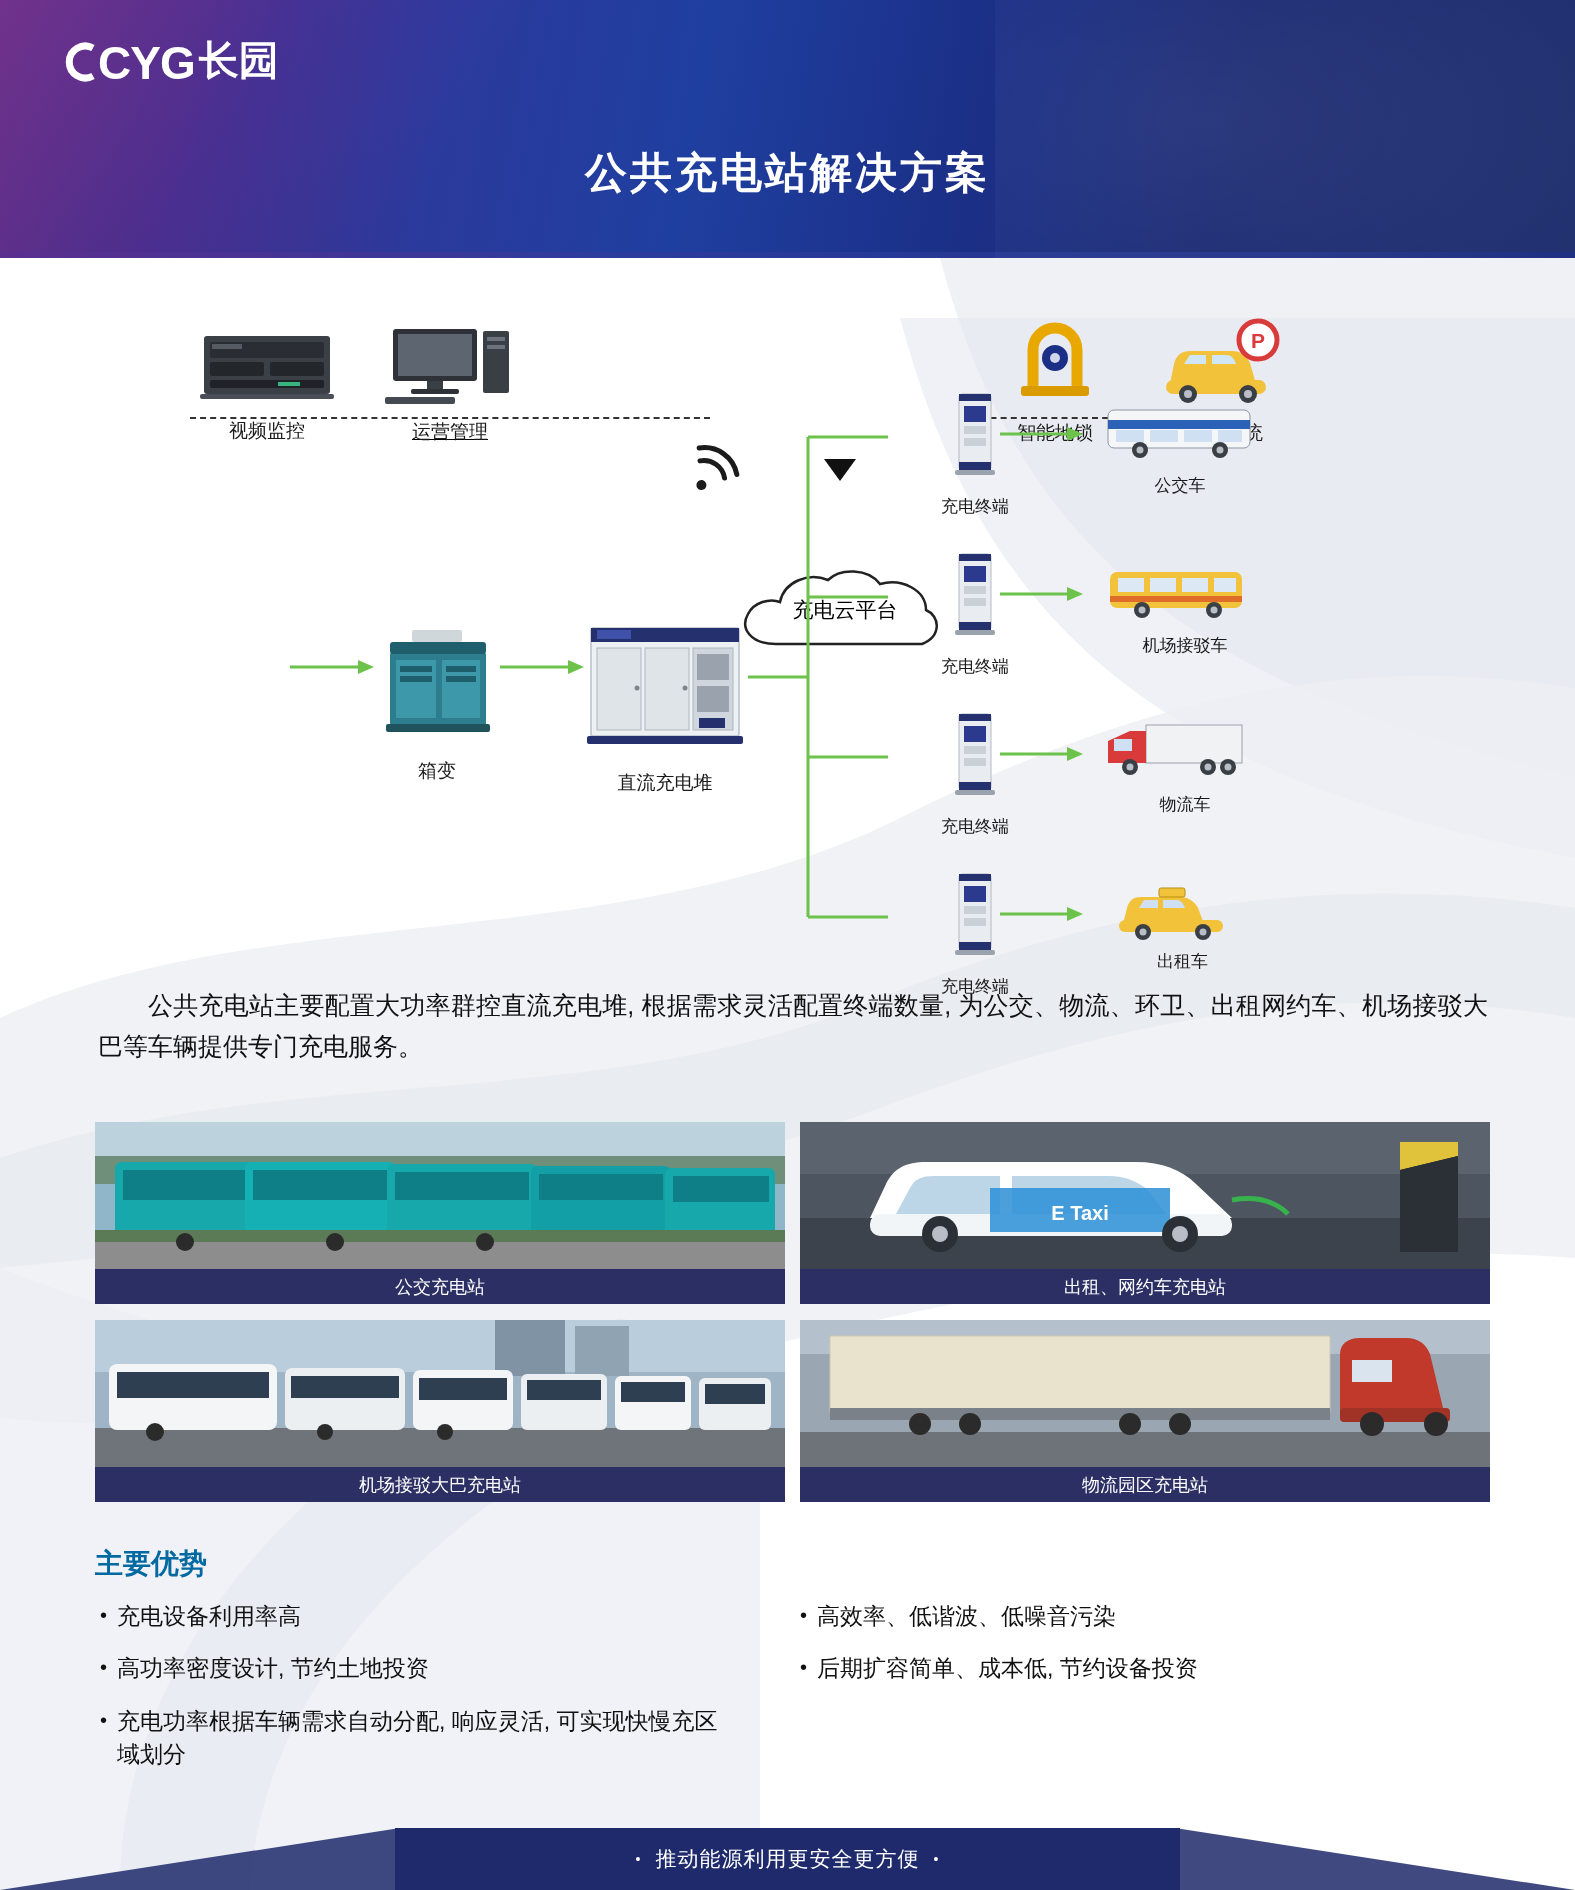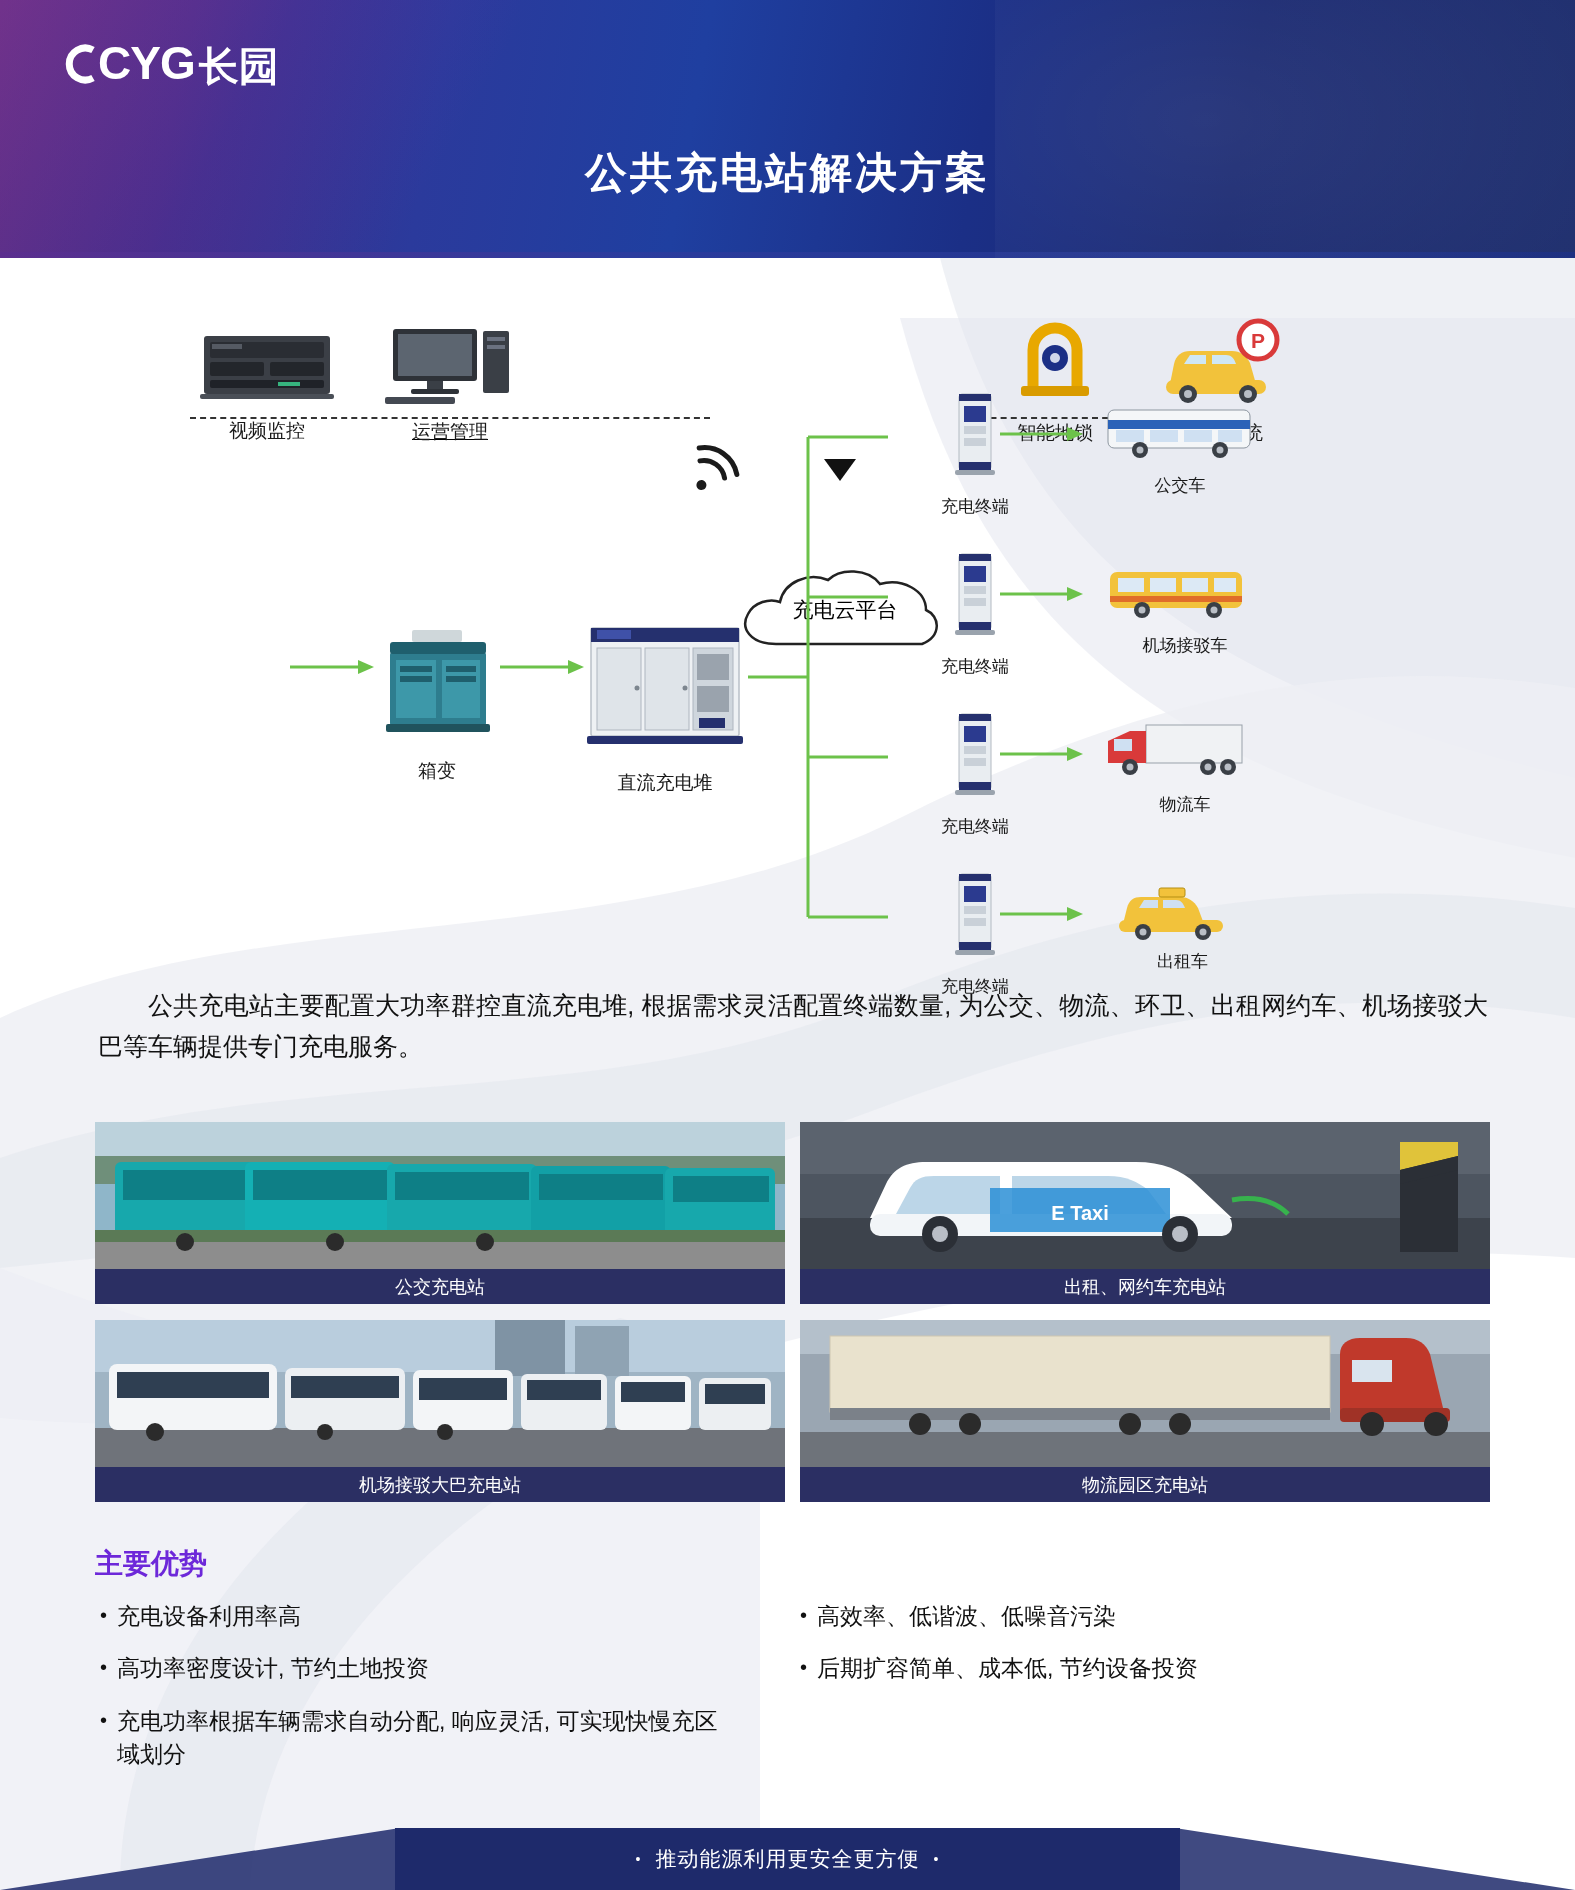--- a/index.html
+++ b/index.html
@@ -26,21 +26,21 @@
     position:absolute; right:-120px; top:-160px;
     width: 700px; height: 560px;
     background: radial-gradient(ellipse at 30% 50%, rgba(255,255,255,0.07), rgba(255,255,255,0) 70%);
   }
   .header-accent {
     position:absolute; left:0; top:0; width: 520px; height: 258px;
     background: linear-gradient(120deg, rgba(180,60,160,0.45) 0%, rgba(120,50,170,0.22) 45%, rgba(40,60,160,0) 80%);
   }
   .logo {
     position: absolute; left: 62px; top: 40px;
-    display: flex; align-items: flex-end;
+    display: flex; align-items: flex-start;
     color: #ffffff;
   }
   .logo-c {
     font-size: 46px; font-weight: 700; letter-spacing: 0px;
     line-height: 1;
   }
   .logo-cn {
     font-size: 40px; font-weight: 700; margin-left: 4px; line-height: 1;
   }
   .header-title {
@@ -111,21 +111,21 @@
   }
   .photo-cap {
     position:absolute; left:0; bottom:0; width:690px; height:35px;
     background:#2b2f63; color:#fff; font-size:18px;
     display:flex; align-items:center; justify-content:center;
   }
 
   
   .adv-title {
     position:absolute; left:95px; top:1545px;
-    font-size: 28px; font-weight:700; color:#6d28d9; z-index:3;
+    font-size: 28px; font-weight:700; color:#0369a1; z-index:3;
   }
   .adv-col {
     position:absolute; z-index:3;
   }
   .adv-item {
     display:flex; align-items:flex-start;
     font-size: 23px; color:#111; line-height:1.45; margin-bottom: 19px;
   }
   .adv-bullet {
     color:#111; margin-right:10px; font-size:20px; line-height:1.55;

